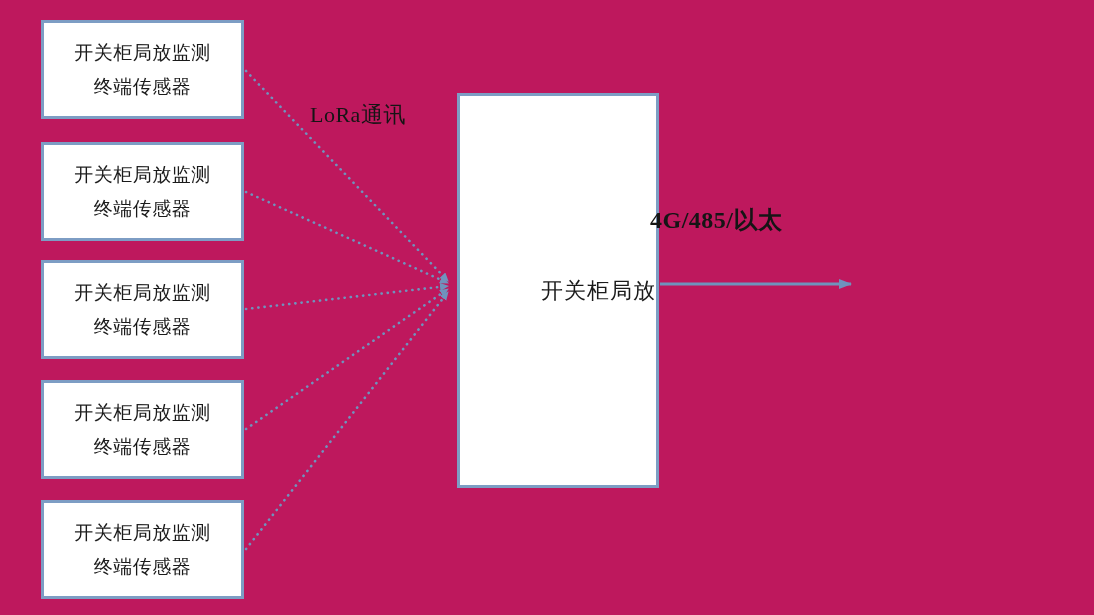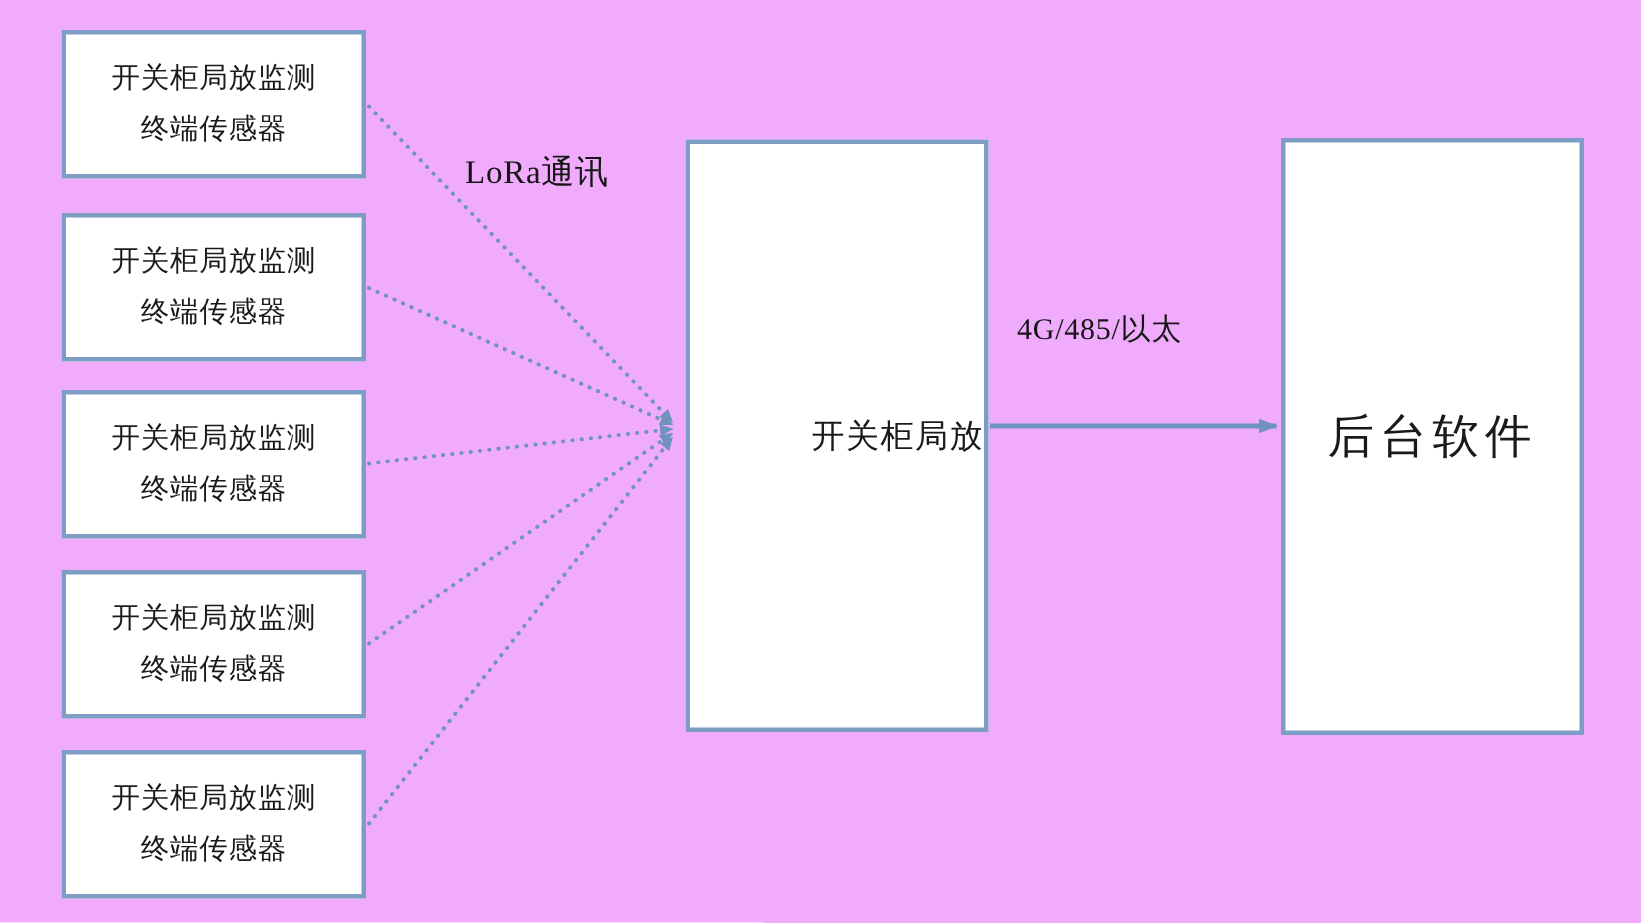--- a/index.html
+++ b/index.html
@@ -4,21 +4,21 @@
 <style>
   html, body {
     margin: 0;
     padding: 0;
     background: #ffffff;
   }
   #canvas {
     position: relative;
     width: 1094px;
     height: 615px;
-    background: #f0abfc;
+    background: #be185d;
     overflow: hidden;
     font-family: "Liberation Serif", "DejaVu Serif", serif;
   }
 
   
   .node {
     position: absolute;
     box-sizing: border-box;
     border: 3px solid #7d9dc4;
     background: #ffffff;
@@ -93,26 +93,27 @@
     white-space: nowrap;
   }
   .label-lora {
     left: 310px;
     top: 100px;
     font-size: 22px;
     line-height: 30px;
     letter-spacing: 0.5px;
   }
   .label-uplink {
-    left: 678px;
+    left: 650px;
     top: 205px;
     width: 156px;
-    font-size: 20px;
+    font-size: 24px;
     line-height: 30px;
     letter-spacing: 0.5px;
+    font-weight: bold;
   }
   .label-uplink .line { display: block; }
 </style>
 </head>
 <body>
 
 <div id="canvas">
 
   <svg id="links" viewBox="0 0 1094 615" width="1094" height="615" xmlns="http://www.w3.org/2000/svg">
     <defs>
@@ -157,23 +158,20 @@
 
   <div class="node sensor-node sensor-5">
     <span class="line">开关柜局放监测</span>
     <span class="line">终端传感器</span>
   </div>
 
   <div class="node collector-node">
     <span class="line">开关柜局放</span>
   </div>
 
-  <div class="node backend-node">
-    <span class="line">后台软件</span>
-  </div>
 
   <div class="edge-label label-lora">LoRa通讯</div>
 
   <div class="edge-label label-uplink">
     <span class="line">4G/485/以太</span>
   </div>
 
 </div>
 
 </body></html>

